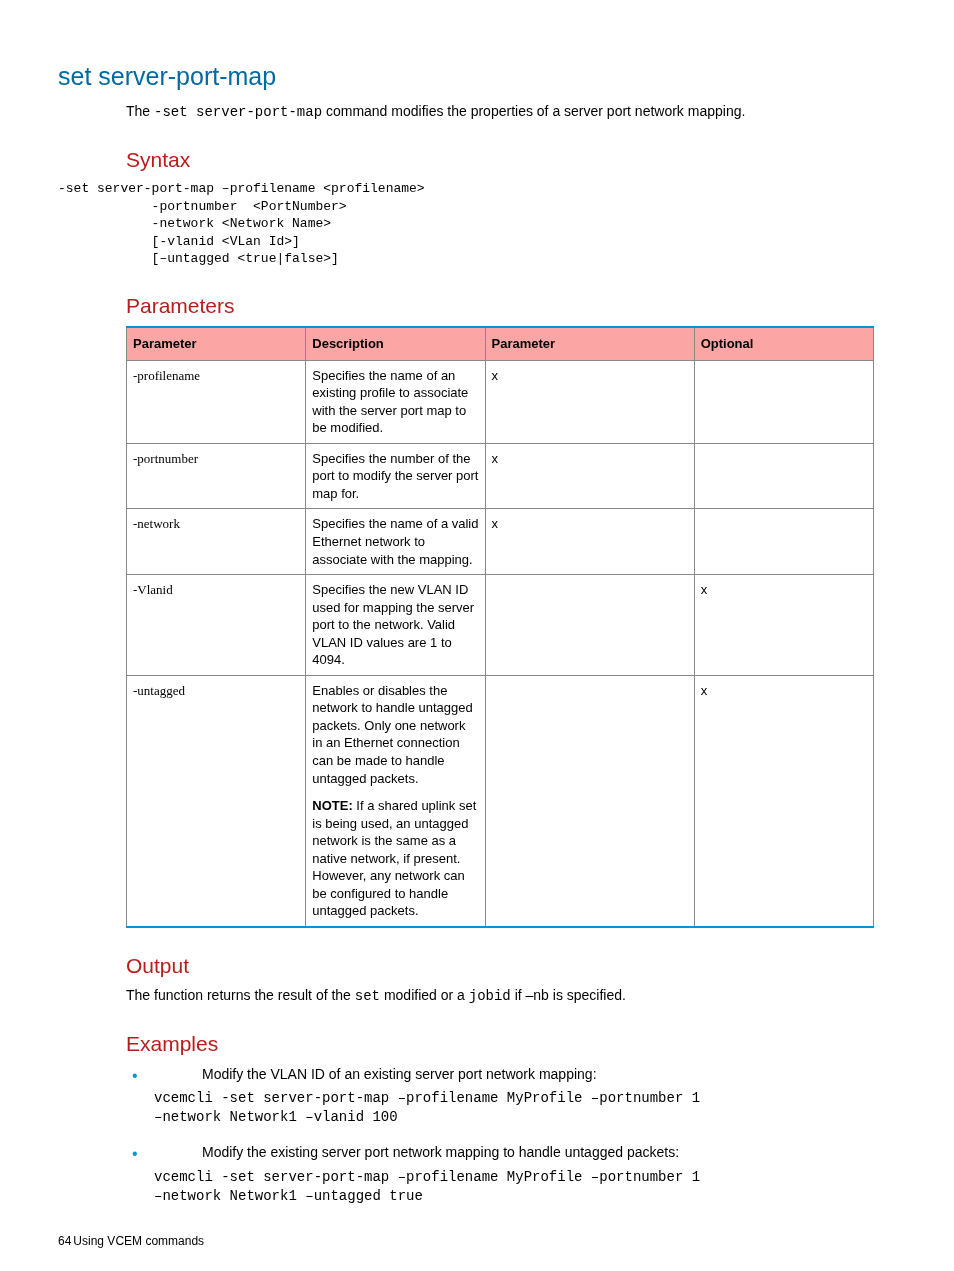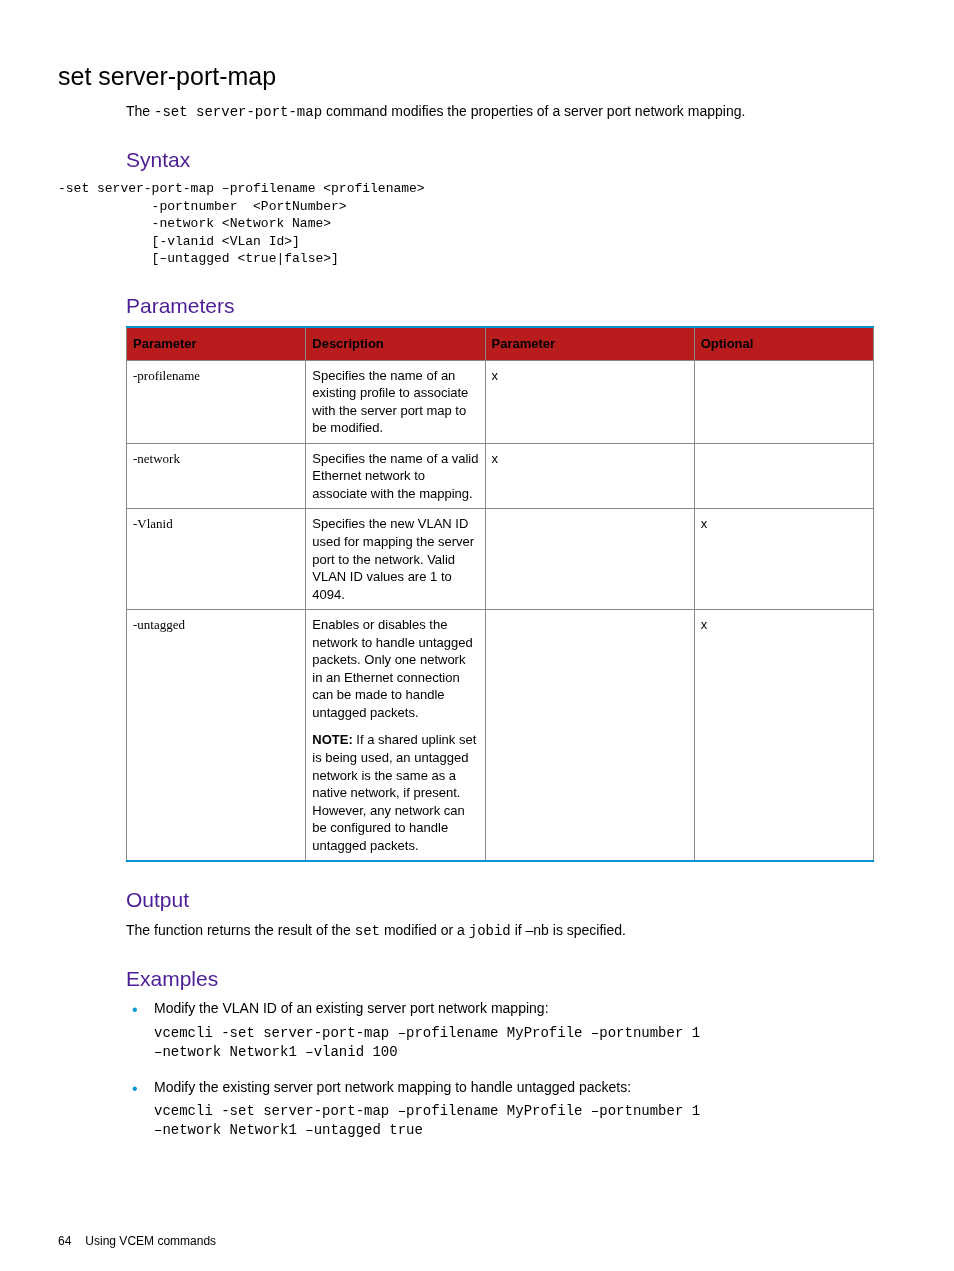--- a/index.html
+++ b/index.html
@@ -7,29 +7,29 @@
     font-family: Arial, Helvetica, sans-serif;
     font-size: 14px;
     color: #000;
     background: #fff;
     width: 954px;
     padding: 60px 80px 30px 58px;
     line-height: 1.35;
   }
   .h1 {
     font-size: 25px;
-    color: #000000;
+    color: #0369a1;
     font-weight: normal;
     margin-bottom: 8px;
     font-stretch: condensed;
     font-family: "Arial Narrow", Arial, sans-serif;
   }
   .h2 {
     font-size: 21px;
-    color: #4c1d95;
+    color: #b91c1c;
     font-weight: normal;
     margin-top: 24px;
     margin-bottom: 6px;
     font-family: "Arial Narrow", Arial, sans-serif;
   }
   .body-indent {
     margin-left: 68px;
   }
   .intro-text { font-size: 14px; }
   .mono { font-family: Liberation Mono, monospace; }
@@ -56,21 +56,21 @@
     border-bottom: 2px solid #0096d6;
     font-size: 13px;
   }
   table.params th {
     text-align: left;
     font-weight: bold;
     padding: 7px 6px;
     border: 1px solid #888;
     border-top: none;
     font-family: "Arial Narrow", Arial, sans-serif;
-    background: #b91c1c;
+    background: #fca5a5;
     vertical-align: top;
   }
   table.params td {
     padding: 6px 6px;
     border: 1px solid #888;
     vertical-align: top;
     font-family: "Arial Narrow", Arial, sans-serif;
   }
   table.params td.param-name { font-family: Liberation Serif, serif; font-size: 13px; }
   .note-para { margin-top: 10px; }
@@ -78,34 +78,34 @@
   ul.examples { list-style: none; margin-top: 6px; }
   ul.examples > li { position: relative; padding-left: 28px; margin-bottom: 16px; }
   ul.examples > li::before {
     content: "•";
     position: absolute;
     left: 6px;
     top: 0;
     color: #0096d6;
     font-size: 16px;
   }
-  .example-text { font-size: 14px; margin-bottom: 6px; }
+  .example-text { font-size: 14px; margin-bottom: 6px; margin-left: 48px; }
   .example-code {
     font-family: "Courier New", monospace;
     font-size: 14px;
     white-space: pre-wrap;
   }
   .footer {
     position: absolute;
     bottom: 22px;
     left: 58px;
     font-size: 12px;
     font-family: "Arial Narrow", Arial, sans-serif;
   }
-  .footer .pn { margin-right: 14px; }
+  .footer .pn { margin-right: 2px; }
   .col-param { width: 24%; }
   .col-desc  { width: 24%; }
   .col-req   { width: 28%; }
   .col-opt   { width: 24%; }
 </style>
 </head>
 <body>
 
 <div class="h1">set server-port-map</div>
 
@@ -138,20 +138,26 @@
         <th>Parameter</th>
         <th>Description</th>
         <th>Parameter</th>
         <th>Optional</th>
       </tr>
     </thead>
     <tbody>
       <tr>
         <td class="param-name">-profilename</td>
         <td>Specifies the name of an existing profile to associate with the server port map to be modified.</td>
+        <td>x</td>
+        <td></td>
+      </tr>
+      <tr>
+        <td class="param-name">-portnumber</td>
+        <td>Specifies the number of the port to modify the server port map for.</td>
         <td>x</td>
         <td></td>
       </tr>
       <tr>
         <td class="param-name">-network</td>
         <td>Specifies the name of a valid Ethernet network to associate with the mapping.</td>
         <td>x</td>
         <td></td>
       </tr>
       <tr>

